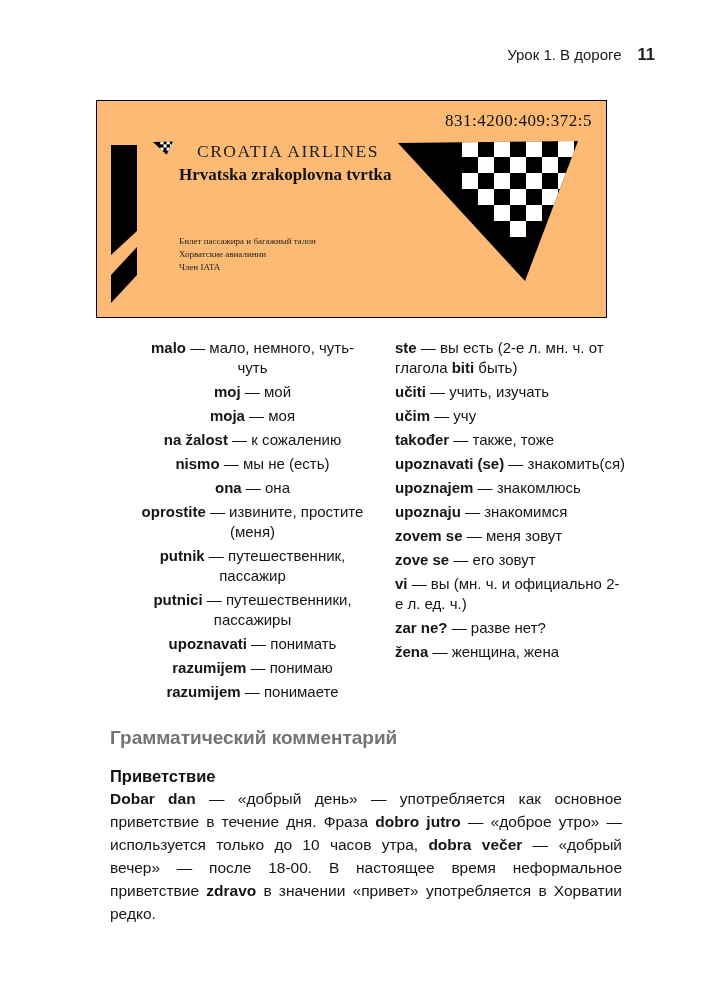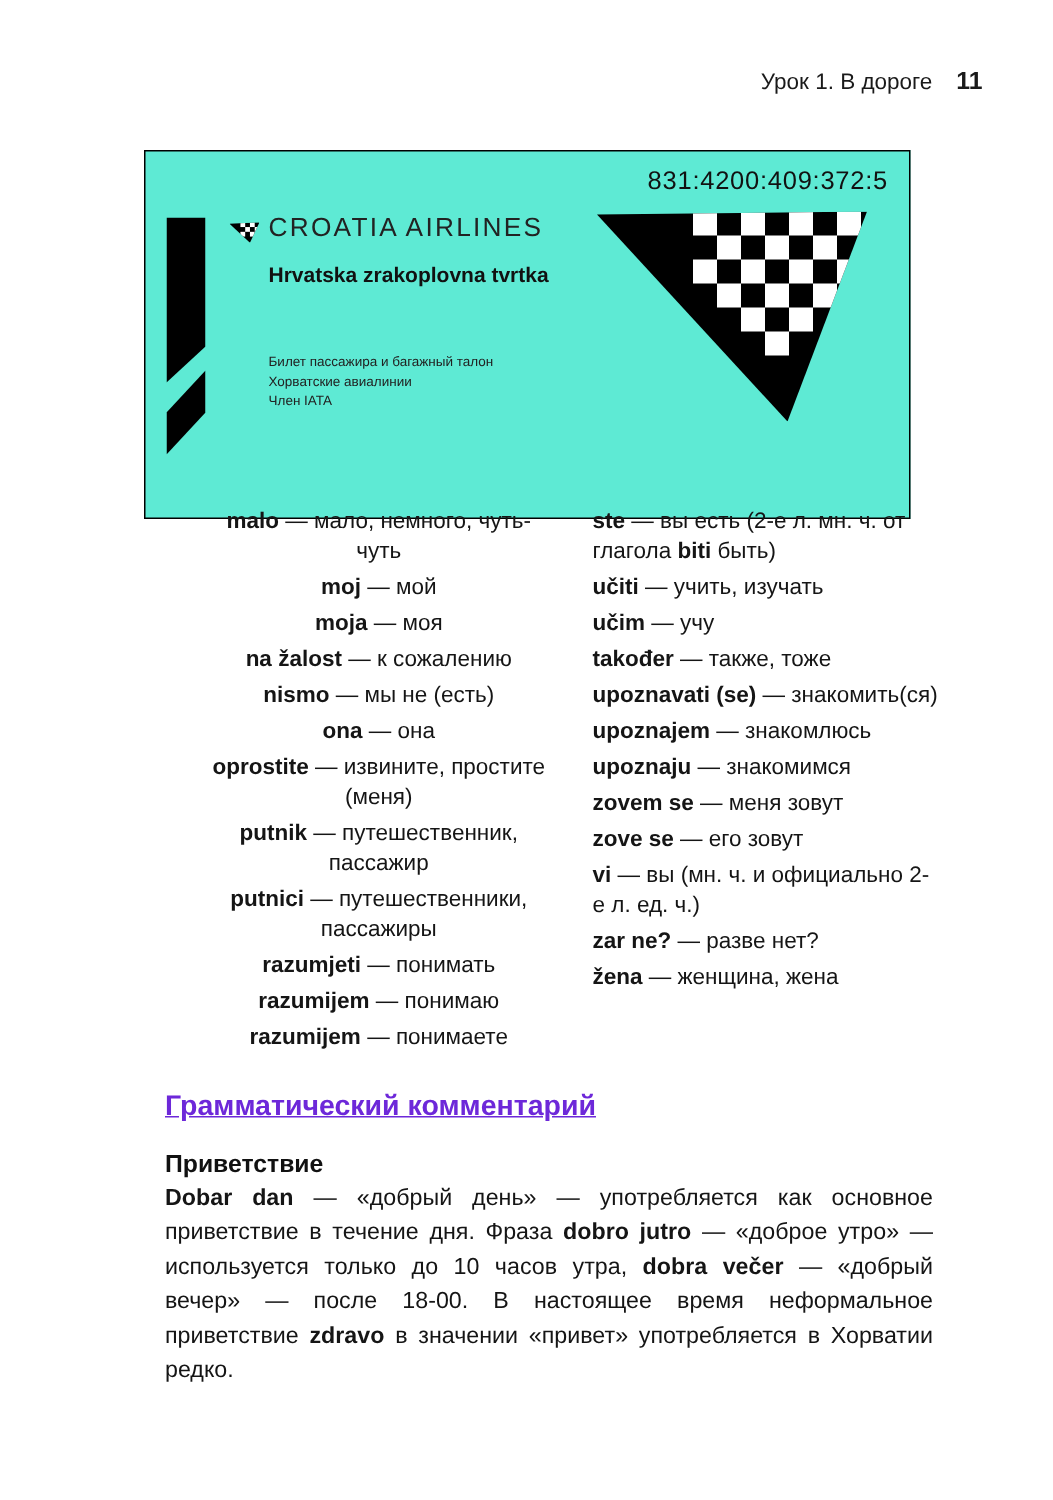--- a/index.html
+++ b/index.html
@@ -12,52 +12,52 @@
 
   
   .running-head {
     position:absolute; top:45px; right:47px;
     display:flex; align-items:baseline; gap:16px; font-size:15px; color:#1a1a1a;
   }
   .running-head .pnum { font-weight:bold; font-size:16.5px; }
 
   
   .ticket {
-    position:absolute; left:96px; top:100px; width:511px; height:246px;
-    border:1px solid #000; background:#5eead4;
+    position:absolute; left:96px; top:100px; width:511px; height:218px;
+    border:1px solid #000; background:#fdba74;font-family:Liberation Serif, serif;
   }
   .ticket-number {
     position:absolute; top:10px; right:14px;
     font-size:17px; letter-spacing:0.5px; color:#111;
   }
   .bars-svg { position:absolute; left:14px; top:44px; }
   .brand { position:absolute; left:56px; top:40px; }
-  .brand-line { display:flex; align-items:flex-end; gap:6px; }
+  .brand-line { display:flex; align-items:flex-start; gap:24px; }
   .airline-name { font-size:17.5px; letter-spacing:1.5px; color:#222; }
-  .brand-sub { font-weight:bold; font-size:14px; margin-top:13px; margin-left:26px; color:#111; }
+  .brand-sub { font-weight:bold; font-size:17px; margin-top:3px; margin-left:26px; color:#111; }
   .info-lines {
     position:absolute; left:82px; top:134px;
     font-size:9px; line-height:13px; color:#222;
   }
   .tri-svg { position:absolute; right:28px; top:40px; }
 
   
   .vocab {
     position:absolute; left:140px; top:338px; width:490px;
     display:flex; gap:30px;
   }
   .vocab-col { font-size:15px; line-height:20px; }
   .vocab-col.left { width:225px;text-align:center; }
   .vocab-col.right { width:232px; }
   .vocab-entry { margin-bottom:4px; }
   .b { font-weight:bold; }
 
   
   .grammar { position:absolute; left:110px; top:727px; width:512px; }
-  .grammar h2 { font-size:19px; font-weight:bold; color:#6d28d9;text-decoration:underline; }
+  .grammar h2 { font-size:19px; font-weight:bold; color:#737373; }
   .grammar h3 { font-size:16.5px; font-weight:bold; margin-top:18px; color:#111; }
   .grammar p  { font-size:15.5px; line-height:23px; margin-top:1px; text-align:justify; color:#151515; }
 </style>
 </head>
 <body>
 
 <div class="page">
 
   <div class="running-head">
     <span>Урок 1. В дороге</span>
@@ -139,21 +139,21 @@
     <div class="vocab-col left" id="vocab-left">
         <div class="vocab-entry"><span class="b">malo</span><span> — мало, немного, чуть-чуть</span></div>
         <div class="vocab-entry"><span class="b">moj</span><span> — мой</span></div>
         <div class="vocab-entry"><span class="b">moja</span><span> — моя</span></div>
         <div class="vocab-entry"><span class="b">na žalost</span><span> — к сожалению</span></div>
         <div class="vocab-entry"><span class="b">nismo</span><span> — мы не (есть)</span></div>
         <div class="vocab-entry"><span class="b">ona</span><span> — она</span></div>
         <div class="vocab-entry"><span class="b">oprostite</span><span> — извините, простите (меня)</span></div>
         <div class="vocab-entry"><span class="b">putnik</span><span> — путешественник, пассажир</span></div>
         <div class="vocab-entry"><span class="b">putnici</span><span> — путешественники, пассажиры</span></div>
-        <div class="vocab-entry"><span class="b">razumjeti</span><span> — понимать</span></div>
+        <div class="vocab-entry"><span class="b">upoznavati</span><span> — понимать</span></div>
         <div class="vocab-entry"><span class="b">razumijem</span><span> — понимаю</span></div>
         <div class="vocab-entry"><span class="b">razumijem</span><span> — понимаете</span></div>
       </div>
     <div class="vocab-col right" id="vocab-right">
         <div class="vocab-entry"><span class="b">ste</span><span> — вы есть (2-е л. мн. ч. от глагола </span><span class="b">biti</span><span> быть)</span></div>
         <div class="vocab-entry"><span class="b">učiti</span><span> — учить, изучать</span></div>
         <div class="vocab-entry"><span class="b">učim</span><span> — учу</span></div>
         <div class="vocab-entry"><span class="b">također</span><span> — также, тоже</span></div>
         <div class="vocab-entry"><span class="b">upoznavati (se)</span><span> — знакомить(ся)</span></div>
         <div class="vocab-entry"><span class="b">upoznajem</span><span> — знакомлюсь</span></div>

